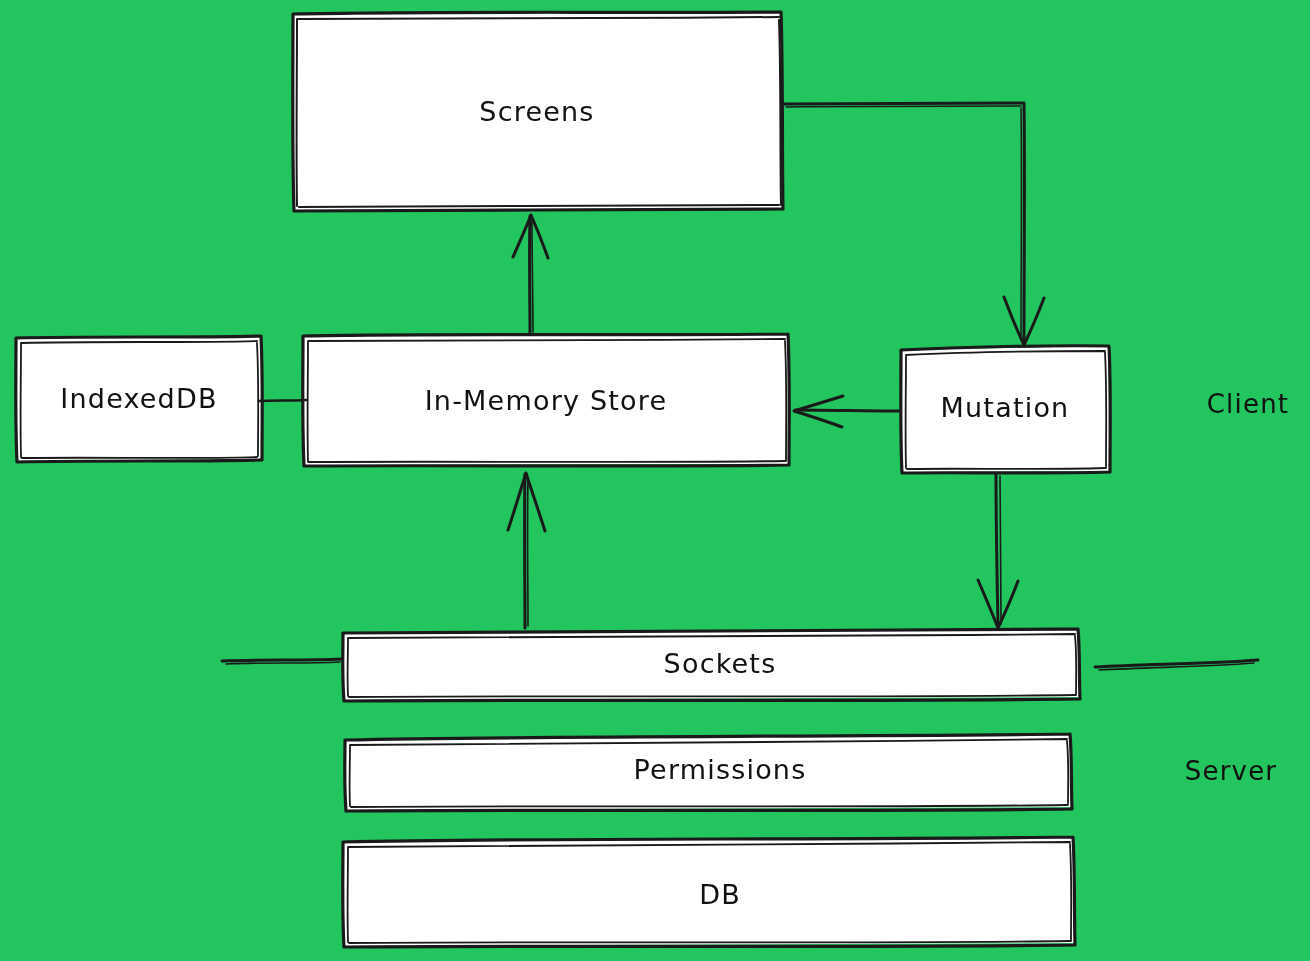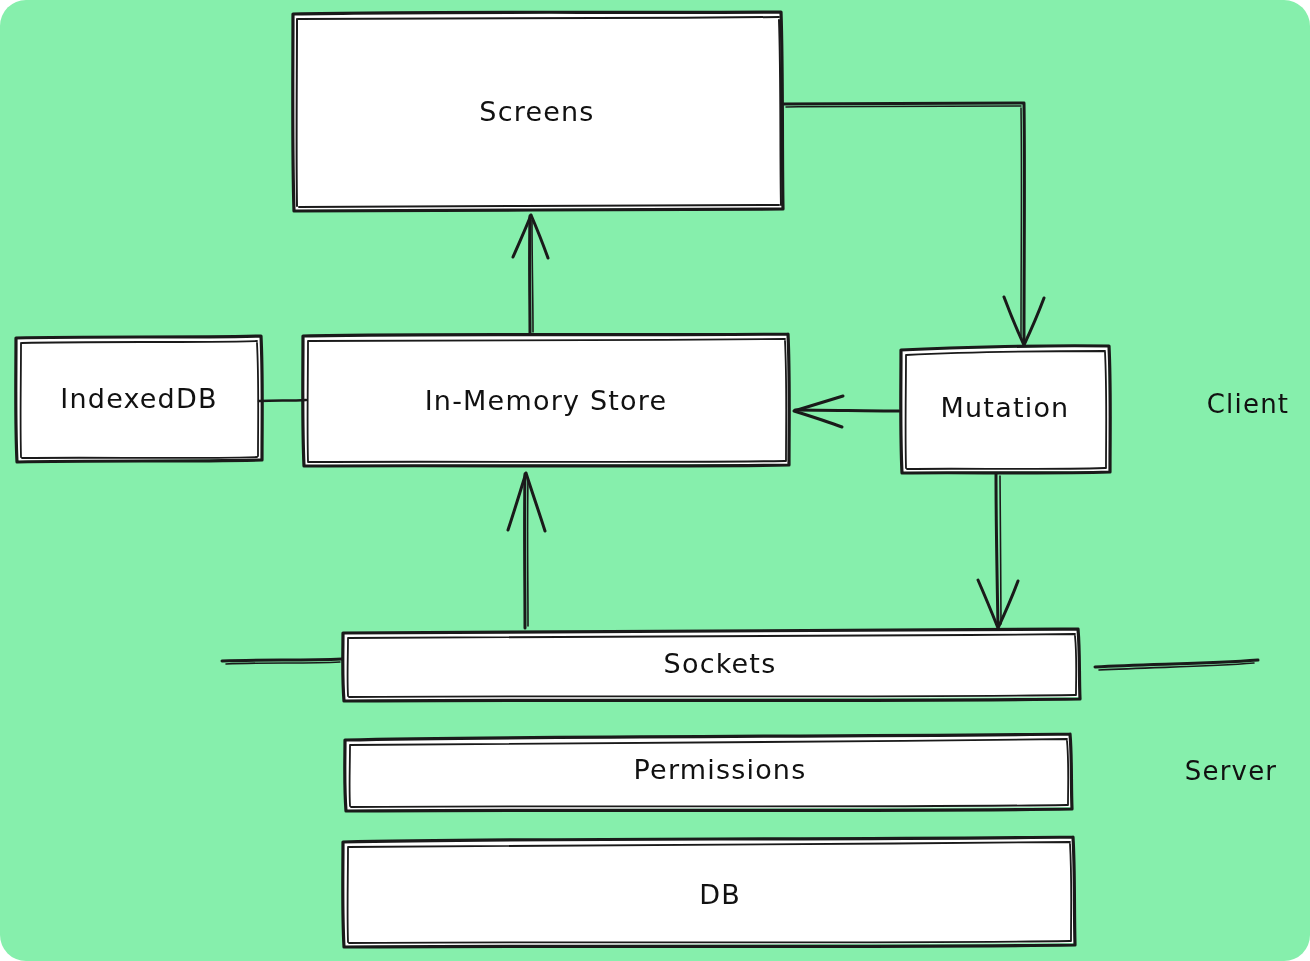--- a/index.html
+++ b/index.html
@@ -7,23 +7,22 @@
     padding: 0;
     background: #ffffff;
   }
   body {
     font-family: "DejaVu Sans", sans-serif;
   }
   #canvas-wrap {
     position: relative;
     width: 1310px;
     height: 961px;
-    background: #86efac;
+    background: #22c55e;
     overflow: hidden;
-    border-radius: 26px;
   }
   svg#diagram {
     position: absolute;
     top: 0;
     left: 0;
     width: 1310px;
     height: 961px;
   }
   .node-label {
     font-family: "DejaVu Sans", sans-serif;

